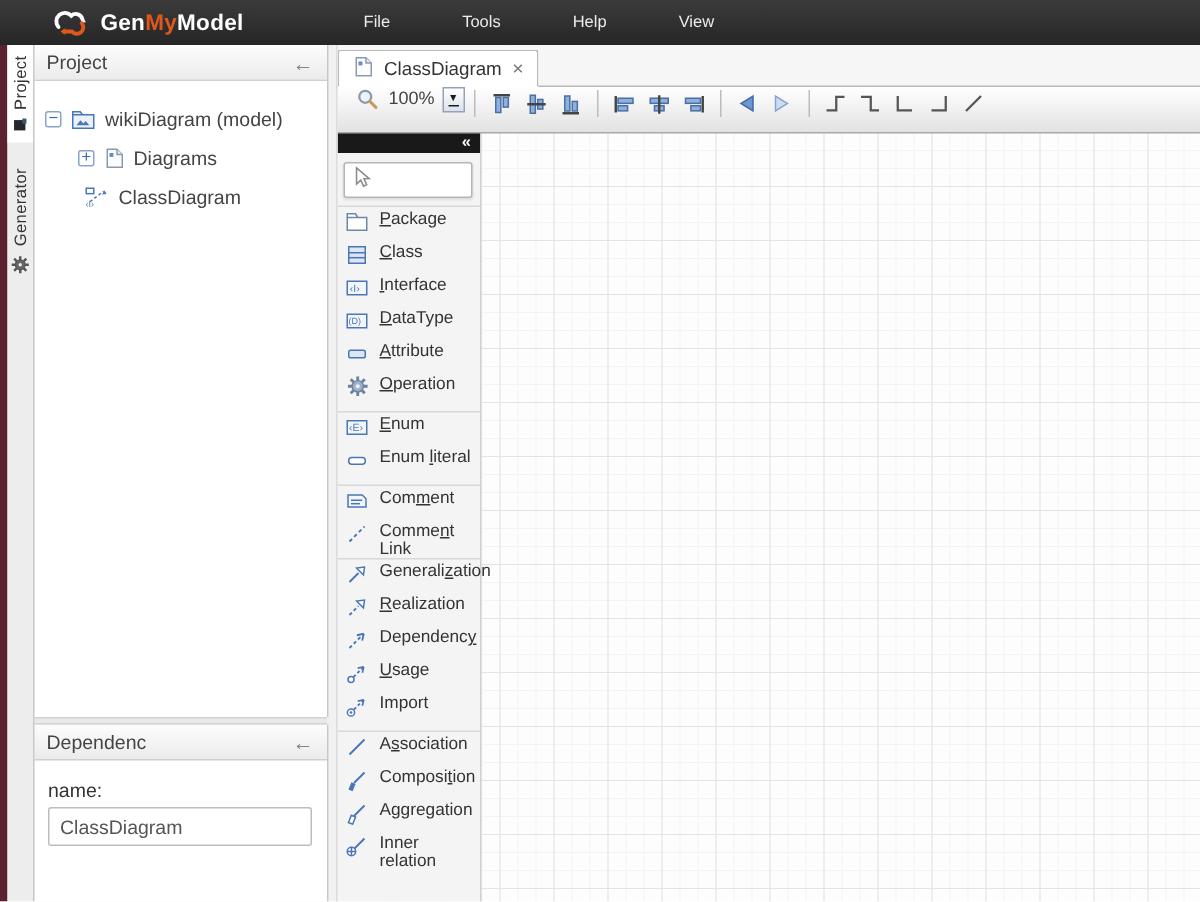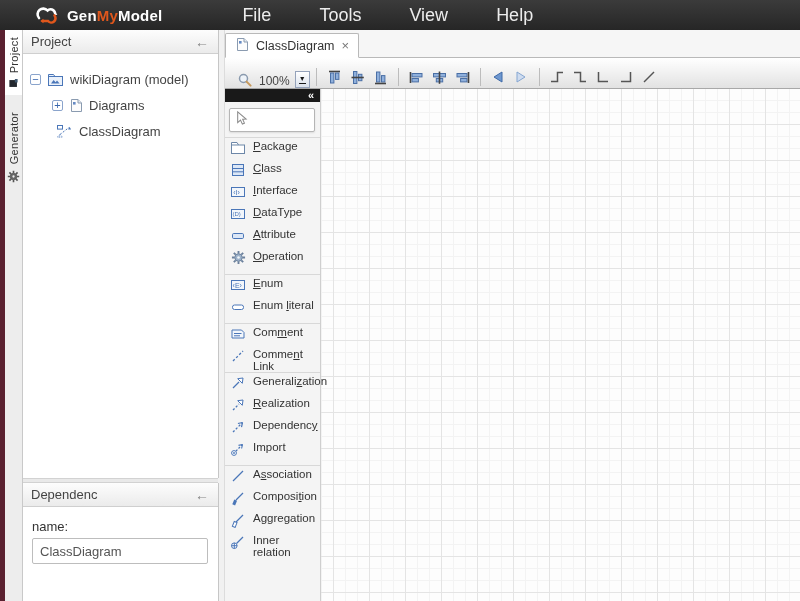--- a/index.html
+++ b/index.html
@@ -5,21 +5,21 @@
   html,body{margin:0;padding:0;}
   body{width:800px;height:601px;position:relative;overflow:hidden;
        font-family:"Liberation Sans",sans-serif;background:#fff;-webkit-font-smoothing:antialiased;}
   
   .topbar{position:absolute;left:0;top:0;width:800px;height:30px;z-index:30;
           background:linear-gradient(#3b3b3b,#262626);display:flex;align-items:center;}
   .logo{display:flex;align-items:center;margin-left:33px;gap:7px;}
   .logo-text{font-size:15px;font-weight:bold;color:#fff;letter-spacing:.2px;}
   .logo-text .my{color:#e0571c;}
   .menus{display:flex;margin-left:56px;}
-  .menu-item{color:#ececec;font-size:18px;padding:0 24px;cursor:pointer;line-height:30px;}
+  .menu-item{color:#ececec;font-size:11px;padding:0 24px;cursor:pointer;line-height:30px;}
   
   .maroon{position:absolute;left:0;top:28px;width:5px;height:573px;background:#5a2130;z-index:20;}
   .rail{position:absolute;left:5px;top:30px;width:17px;height:571px;background:#ededed;
         border-right:1px solid #c9c9c9;z-index:20;display:flex;flex-direction:column;}
   .rail-tab{display:flex;flex-direction:column;align-items:center;padding:7px 0 6px 0;cursor:pointer;}
   .rail-tab.active{background:#fff;}
   .rail-label{writing-mode:vertical-rl;transform:rotate(180deg);font-size:11px;color:#333;letter-spacing:.3px;}
   .rail-icon{margin-top:5px;line-height:0;}
   .rail-gap{height:10px;}
   
@@ -52,21 +52,21 @@
           border-right:1px solid #dcdcdc;z-index:14;box-sizing:border-box;}
   
   .main{position:absolute;left:225px;top:30px;width:575px;height:571px;}
   .tabbar{height:27px;background:#f6f6f6;border-bottom:1px solid #b9b9b9;display:flex;
           align-items:flex-end;position:relative;z-index:5;}
   .tab{height:23px;background:#fff;border:1px solid #b9b9b9;border-bottom:1px solid #fff;
        border-radius:2px 2px 0 0;display:flex;align-items:center;padding:0 9px;gap:7px;
        font-size:12.5px;color:#333;margin-bottom:-1px;margin-left:0;cursor:pointer;}
   .tab-close{color:#777;font-size:13px;cursor:pointer;}
   .toolbar{height:30px;background:linear-gradient(#ffffff,#e2e2e2);border-bottom:1px solid #a8a8a8;
-           display:flex;align-items:flex-end;padding-left:12px;position:relative;z-index:5;}
+           display:flex;align-items:flex-start;padding-left:12px;position:relative;z-index:5;}
   .tb-sep{width:1px;height:18px;background:#bcbcbc;margin:0 6px;flex:none;}
   .tb-btn{width:23px;height:22px;display:flex;align-items:center;justify-content:center;cursor:pointer;flex:none;}
   .zoom-val{font-size:12px;color:#444;margin:0 5px 0 4px;}
   .combo{width:15px;height:17px;box-sizing:border-box;border:1px solid #94a2ba;cursor:pointer;
          background:linear-gradient(#fff,#dbe2ec);display:flex;flex-direction:column;
          align-items:center;justify-content:center;font-size:7px;color:#1a1a1a;}
   .combo-bar{width:7px;height:1px;background:#1a1a1a;margin-top:1px;}
   
   .canvas{position:absolute;left:0;top:58px;width:575px;height:513px;background-color:#fdfdfd;
           background-image:
@@ -97,22 +97,22 @@
         <path d="M22.5 7 l1.8 2.8 l-3.4 .4 z" fill="#ffffff"></path>
         <path d="M21.5 10.5 a4 4 0 0 1 -6.5 5.5 l-5.5 0" fill="none" stroke="#e0571c" stroke-width="2.6" stroke-linecap="round"></path>
         <path d="M10.5 13.8 l-3.2 2.2 l3.2 2.2 z" fill="#e0571c"></path>
       </svg>
     </span>
     <span class="logo-text"><span>Gen</span><span class="my">My</span><span>Model</span></span>
   </div>
   <div class="menus">
       <div class="menu-item">File</div>
       <div class="menu-item">Tools</div>
+      <div class="menu-item">Help</div>
       <div class="menu-item">View</div>
-      <div class="menu-item">Help</div>
     </div>
 </div>
 
 <div class="maroon"></div>
 <div class="rail">
     <div class="rail-tab active">
       <span class="rail-label">Project</span>
       <span class="rail-icon" style="line-height: 0;"><svg width="11" height="11" viewBox="0 0 16 16">
           <rect x="2" y="3" width="11" height="10" fill="#23272e"></rect>
           <rect x="10" y="1.5" width="4" height="5" fill="#3d566e"></rect>
@@ -389,20 +389,28 @@
           </div>
           <div class="pal-item">
             <span class="pi"><span style="line-height: 0;"><svg width="16" height="16" viewBox="0 0 16 16">
                   <line x1="3" y1="13" x2="12.5" y2="3.5" stroke="#4a76b8" stroke-width="1.3" stroke-dasharray="2.2,1.8"></line>
                   <path d="M12.5 3.5 l-4.6 1 M12.5 3.5 l-1 4.6" fill="none" stroke="#4a76b8" stroke-width="1.2"></path>
                 </svg></span></span>
             <span>Dependenc<u>y</u></span>
           </div>
           <div class="pal-item">
             <span class="pi"><span style="line-height: 0;"><svg width="16" height="16" viewBox="0 0 16 16">
+                  <circle cx="4" cy="12" r="2" fill="#fff" stroke="#4a76b8"></circle>
+                  <line x1="5.7" y1="10.3" x2="12.5" y2="3.5" stroke="#4a76b8" stroke-width="1.2" stroke-dasharray="2,1.6"></line>
+                  <path d="M12.5 3.5 l-4 .9 M12.5 3.5 l-.9 4" fill="none" stroke="#4a76b8" stroke-width="1.1"></path>
+                </svg></span></span>
+            <span><u>U</u>sage</span>
+          </div>
+          <div class="pal-item">
+            <span class="pi"><span style="line-height: 0;"><svg width="16" height="16" viewBox="0 0 16 16">
                   <circle cx="4" cy="12" r="2.4" fill="#fff" stroke="#4a76b8"></circle>
                   <circle cx="4" cy="12" r=".9" fill="#4a76b8"></circle>
                   <line x1="6" y1="10" x2="12.5" y2="3.5" stroke="#4a76b8" stroke-width="1.2" stroke-dasharray="2,1.6"></line>
                   <path d="M12.5 3.5 l-4 .9 M12.5 3.5 l-.9 4" fill="none" stroke="#4a76b8" stroke-width="1.1"></path>
                 </svg></span></span>
             <span>Import</span>
           </div>
           <div class="pal-sep"></div>
           <div class="pal-item">
             <span class="pi"><span style="line-height: 0;"><svg width="16" height="16" viewBox="0 0 16 16">

